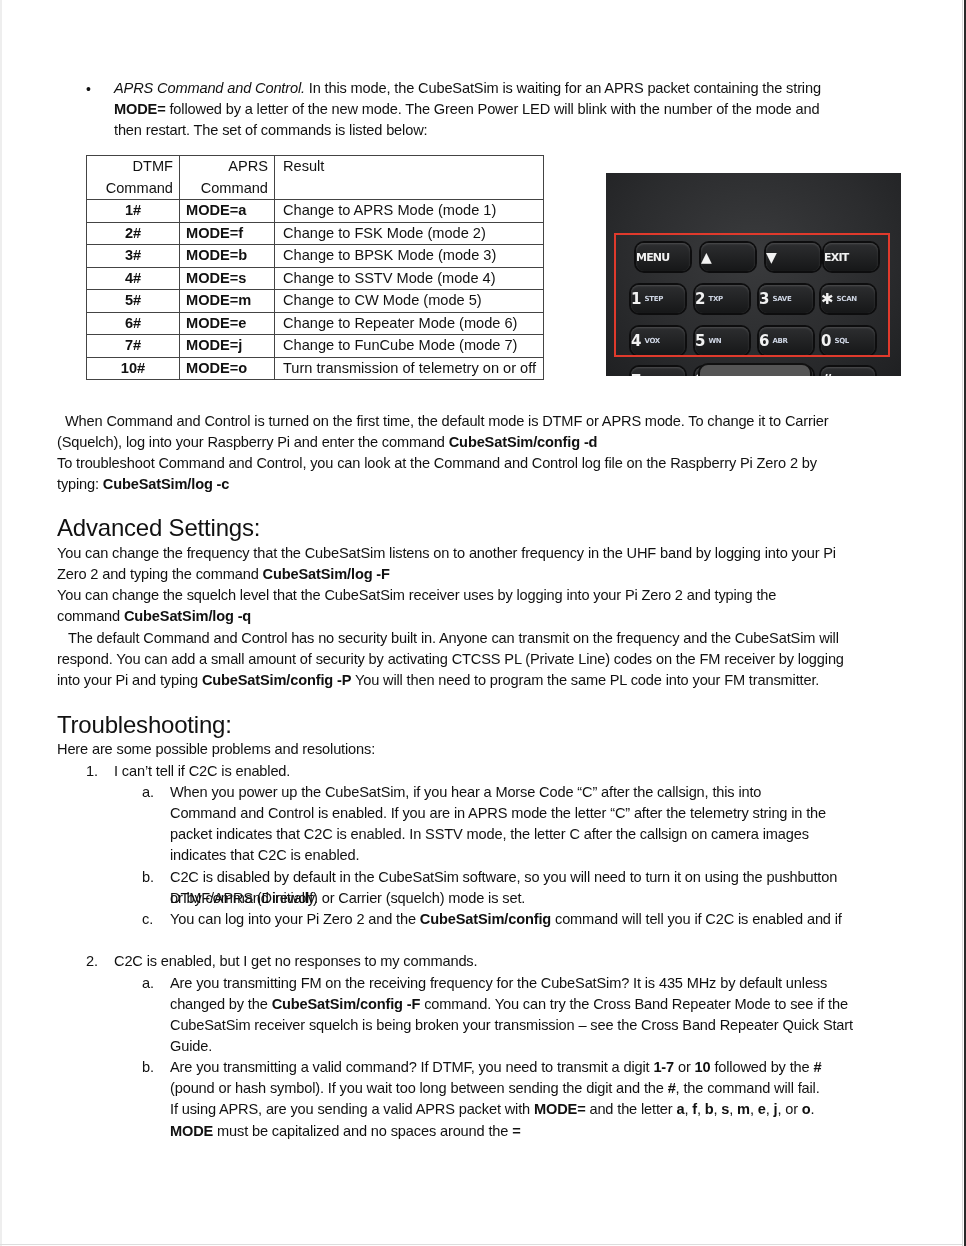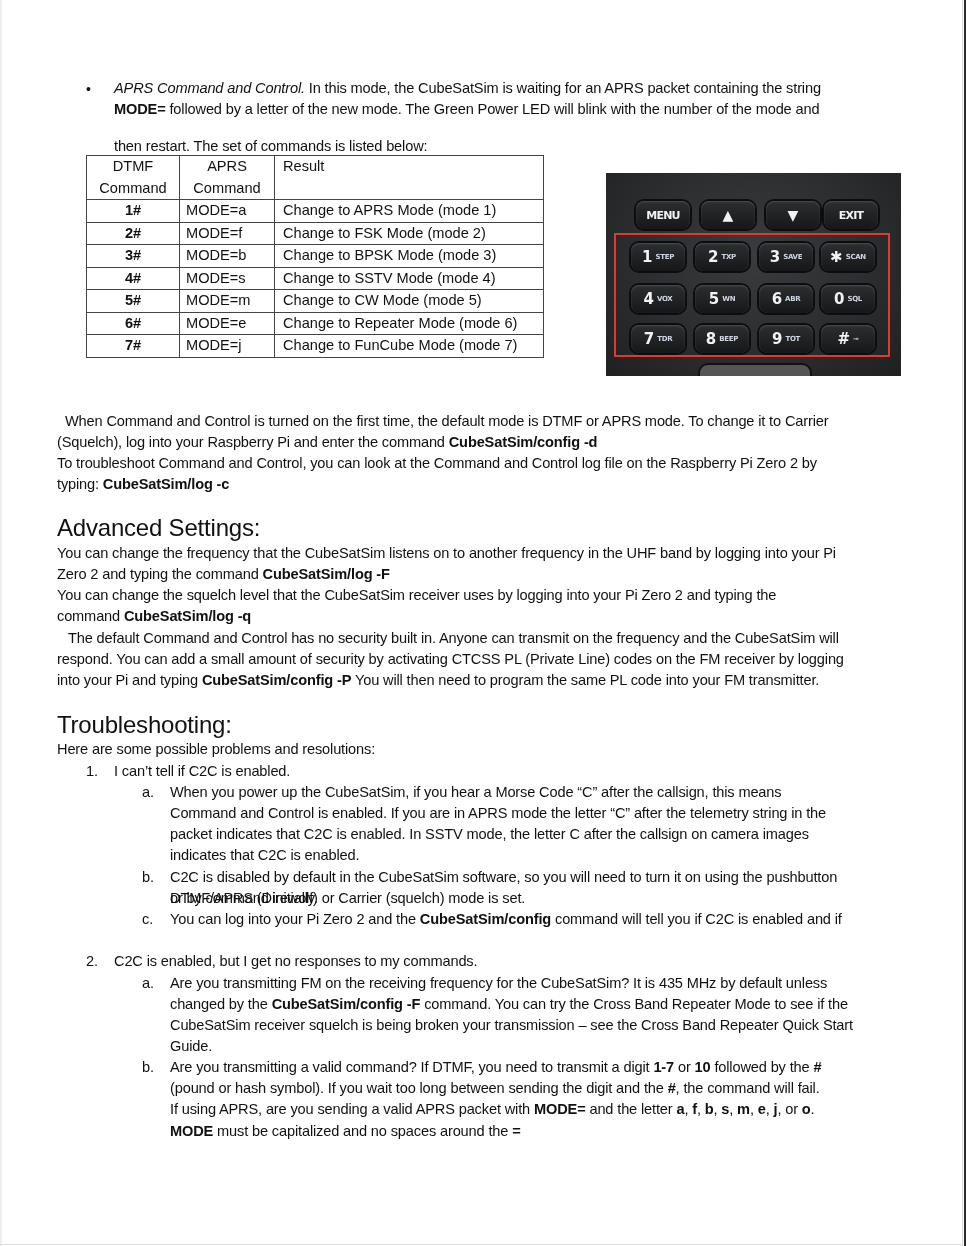--- a/index.html
+++ b/index.html
@@ -15,41 +15,41 @@
   .abs { position: absolute; white-space: nowrap; line-height: 21px; letter-spacing: -0.15px; }
   .bold { font-weight: bold; }
   .ital { font-style: italic; }
 
   
   .bullet-dot { position: absolute; left: 86px; top: 79px; font-size: 14px; line-height: 21px; }
 
   
   .cmd-table { position: absolute; left: 86px; top: 155px; border-collapse: collapse; font-size: 14.6px; }
   .cmd-table td, .cmd-table th { border: 1px solid #444; padding: 0 6px; line-height: 21.5px; vertical-align: top; font-weight: normal; }
-  .cmd-table th { text-align: center; }
+  .cmd-table th { text-align: right; }
   .cmd-table th.result-h { text-align: left; padding-left: 8px; }
   .cmd-table td.dtmf { text-align: center; font-weight: bold; width: 80px; }
-  .cmd-table td.aprs { text-align: left; font-weight: normal; width: 82px; padding-left: 6px; }
+  .cmd-table td.aprs { text-align: left; font-weight: bold; width: 82px; padding-left: 6px; }
   .cmd-table td.res { width: 254px; padding-left: 8px; white-space: normal; }
   .cmd-table th.c1 { width: 80px; }
   .cmd-table th.c2 { width: 82px; }
 
   
   .keypad {
     position: absolute; left: 606px; top: 173px; width: 295px; height: 203px;
     background: radial-gradient(ellipse at 50% 40%, #3a3b3d 0%, #2b2c2e 60%, #1f2022 100%);
     overflow: hidden;
   }
   .keypad .frame-red { position: absolute; left: 8px; top: 60px; width: 276px; height: 124px; border: 2px solid #e03a2c; box-sizing: border-box; }
   .key {
     position: absolute; width: 54px; height: 28px; border-radius: 8px;
     background: linear-gradient(#2d2e30, #161718);
     box-shadow: 0 0 0 2px #0d0d0e, inset 0 1px 2px rgba(255,255,255,0.15);
     color: #f2f2f2; font-family: "DejaVu Sans", sans-serif; font-weight: bold;
-    display: flex; align-items: center; justify-content: center; gap: 3px;
+    display: flex; align-items: center; gap: 3px; margin-top: 42px;
   }
   .key .main { font-size: 15px; }
   .key .sub { font-size: 7px; color: #cfd6e4; letter-spacing: -0.3px; }
   .key .label-only { font-size: 11px; letter-spacing: -0.8px; }
   .key .arrow { font-size: 14px; }
   .bottom-btn { position: absolute; left: 92px; top: 190px; width: 110px; height: 20px; border-radius: 10px 10px 0 0; background: #555; border: 2px solid #111; }
   .heading { position: absolute; font-size: 24px; line-height: 24px; letter-spacing: -0.2px; }
 </style>
 </head>
 <body>
@@ -59,21 +59,21 @@
 <div class="page-border-right"></div>
 <div class="page-edge-bottom"></div>
 
 <span class="bullet-dot">•</span>
 <div class="abs" style="left:114px; top:78px;">
   <span class="ital">APRS Command and Control.</span><span> In this mode, the CubeSatSim is waiting for an APRS packet containing the string</span>
 </div>
 <div class="abs" style="left:114px; top:99px;">
   <span class="bold">MODE=</span><span> followed by a letter of the new mode. The Green Power LED will blink with the number of the mode and</span>
 </div>
-<div class="abs" style="left:114px; top:136px;text-align:center;">then restart. The set of commands is listed below:</div>
+<div class="abs" style="left:114px; top:120px;text-align:center;">then restart. The set of commands is listed below:</div>
 
 <table class="cmd-table">
   <thead>
     <tr>
       <th class="c1"><span>DTMF</span><br><span>Command</span></th>
       <th class="c2"><span>APRS</span><br><span>Command</span></th>
       <th class="result-h"><span>Result</span></th>
     </tr>
   </thead>
   <tbody>
@@ -104,20 +104,25 @@
       </tr>
     <tr>
         <td class="dtmf">6#</td>
         <td class="aprs">MODE=e</td>
         <td class="res">Change to Repeater Mode (mode 6)</td>
       </tr>
     <tr>
         <td class="dtmf">7#</td>
         <td class="aprs">MODE=j</td>
         <td class="res">Change to FunCube Mode (mode 7)</td>
+      </tr>
+    <tr>
+        <td class="dtmf">10#</td>
+        <td class="aprs">MODE=o</td>
+        <td class="res">Turn transmission of telemetry on or off</td>
       </tr>
   </tbody>
 </table>
 
 <div class="keypad">
   <div class="key" style="left:30px; top:28px;">
       <span class="label-only">MENU</span>
     </div>
   <div class="key" style="left:95px; top:28px;">
       <span class="arrow">▲</span>
@@ -198,21 +203,21 @@
 <div class="abs" style="left:57px; top:649px;">respond.  You can add a small amount of security by activating CTCSS PL (Private Line) codes on the FM receiver by logging</div>
 <div class="abs" style="left:57px; top:670px;"><span>into your Pi and typing </span><span class="bold">CubeSatSim/config -P</span><span> You will then need to program the same PL code into your FM transmitter.</span></div>
 
 <div class="heading abs" style="left:57px; top:713px;">Troubleshooting:</div>
 <div class="abs" style="left:57px; top:739px;">Here are some possible problems and resolutions:</div>
 
 <div class="abs" style="left:86px; top:761px;">1.</div>
 <div class="abs" style="left:114px; top:761px;">I can’t tell if C2C is enabled.</div>
 
 <div class="abs" style="left:142px; top:782px;">a.</div>
-<div class="abs" style="left:170px; top:782px;">When you power up the CubeSatSim, if you hear a Morse Code “C” after the callsign, this means</div>
+<div class="abs" style="left:170px; top:782px;">When you power up the CubeSatSim, if you hear a Morse Code “C” after the callsign, this into</div>
 <div class="abs" style="left:170px; top:803px;">Command and Control is enabled.  If you are in APRS mode the letter “C” after the telemetry string in the</div>
 <div class="abs" style="left:170px; top:824px;">packet indicates that C2C is enabled.  In SSTV mode, the letter C after the callsign on camera images</div>
 <div class="abs" style="left:170px; top:845px;">indicates that C2C is enabled.</div>
 
 <div class="abs" style="left:142px; top:867px;">b.</div>
 <div class="abs" style="left:170px; top:867px;">C2C is disabled by default in the CubeSatSim software, so you will need to turn it on using the pushbutton</div>
 <div class="abs" style="left:170px; top:888px;">or by command initially.</div>
 
 <div class="abs" style="left:142px; top:909px;">c.</div>
 <div class="abs" style="left:170px; top:909px;"><span>You can log into your Pi Zero 2 and the </span><span class="bold">CubeSatSim/config</span><span> command will tell you if C2C is enabled and if</span></div>

